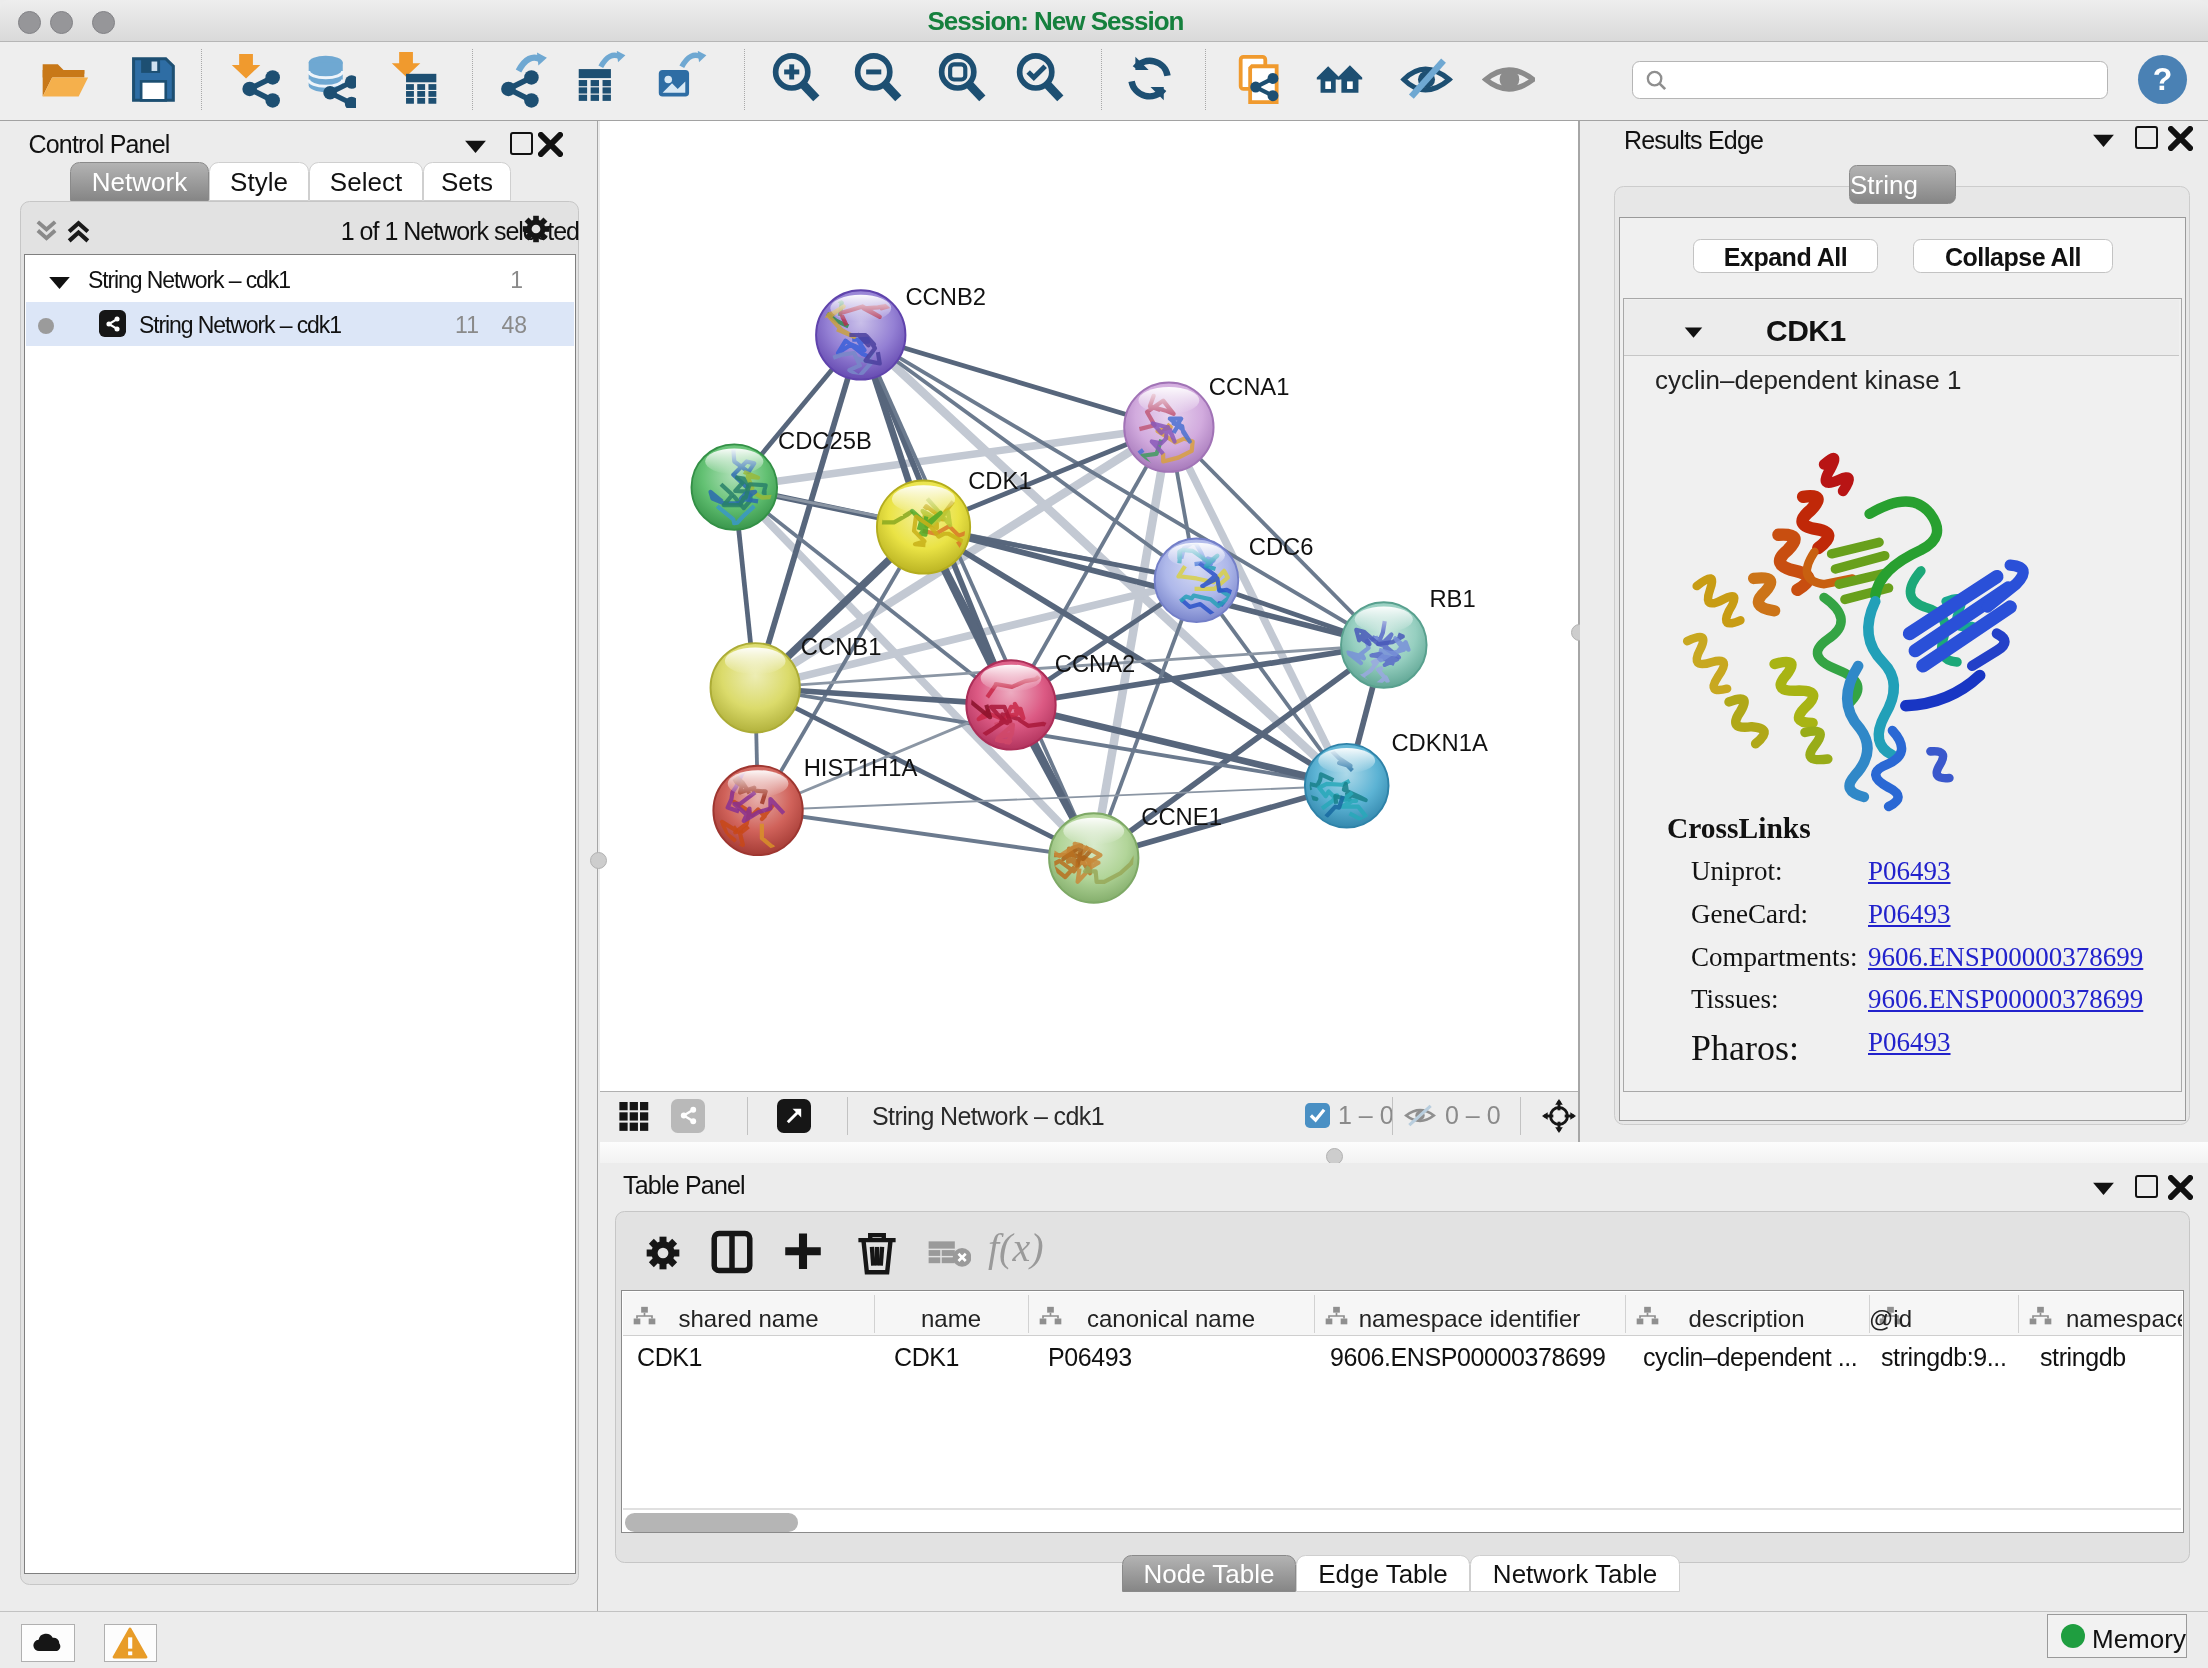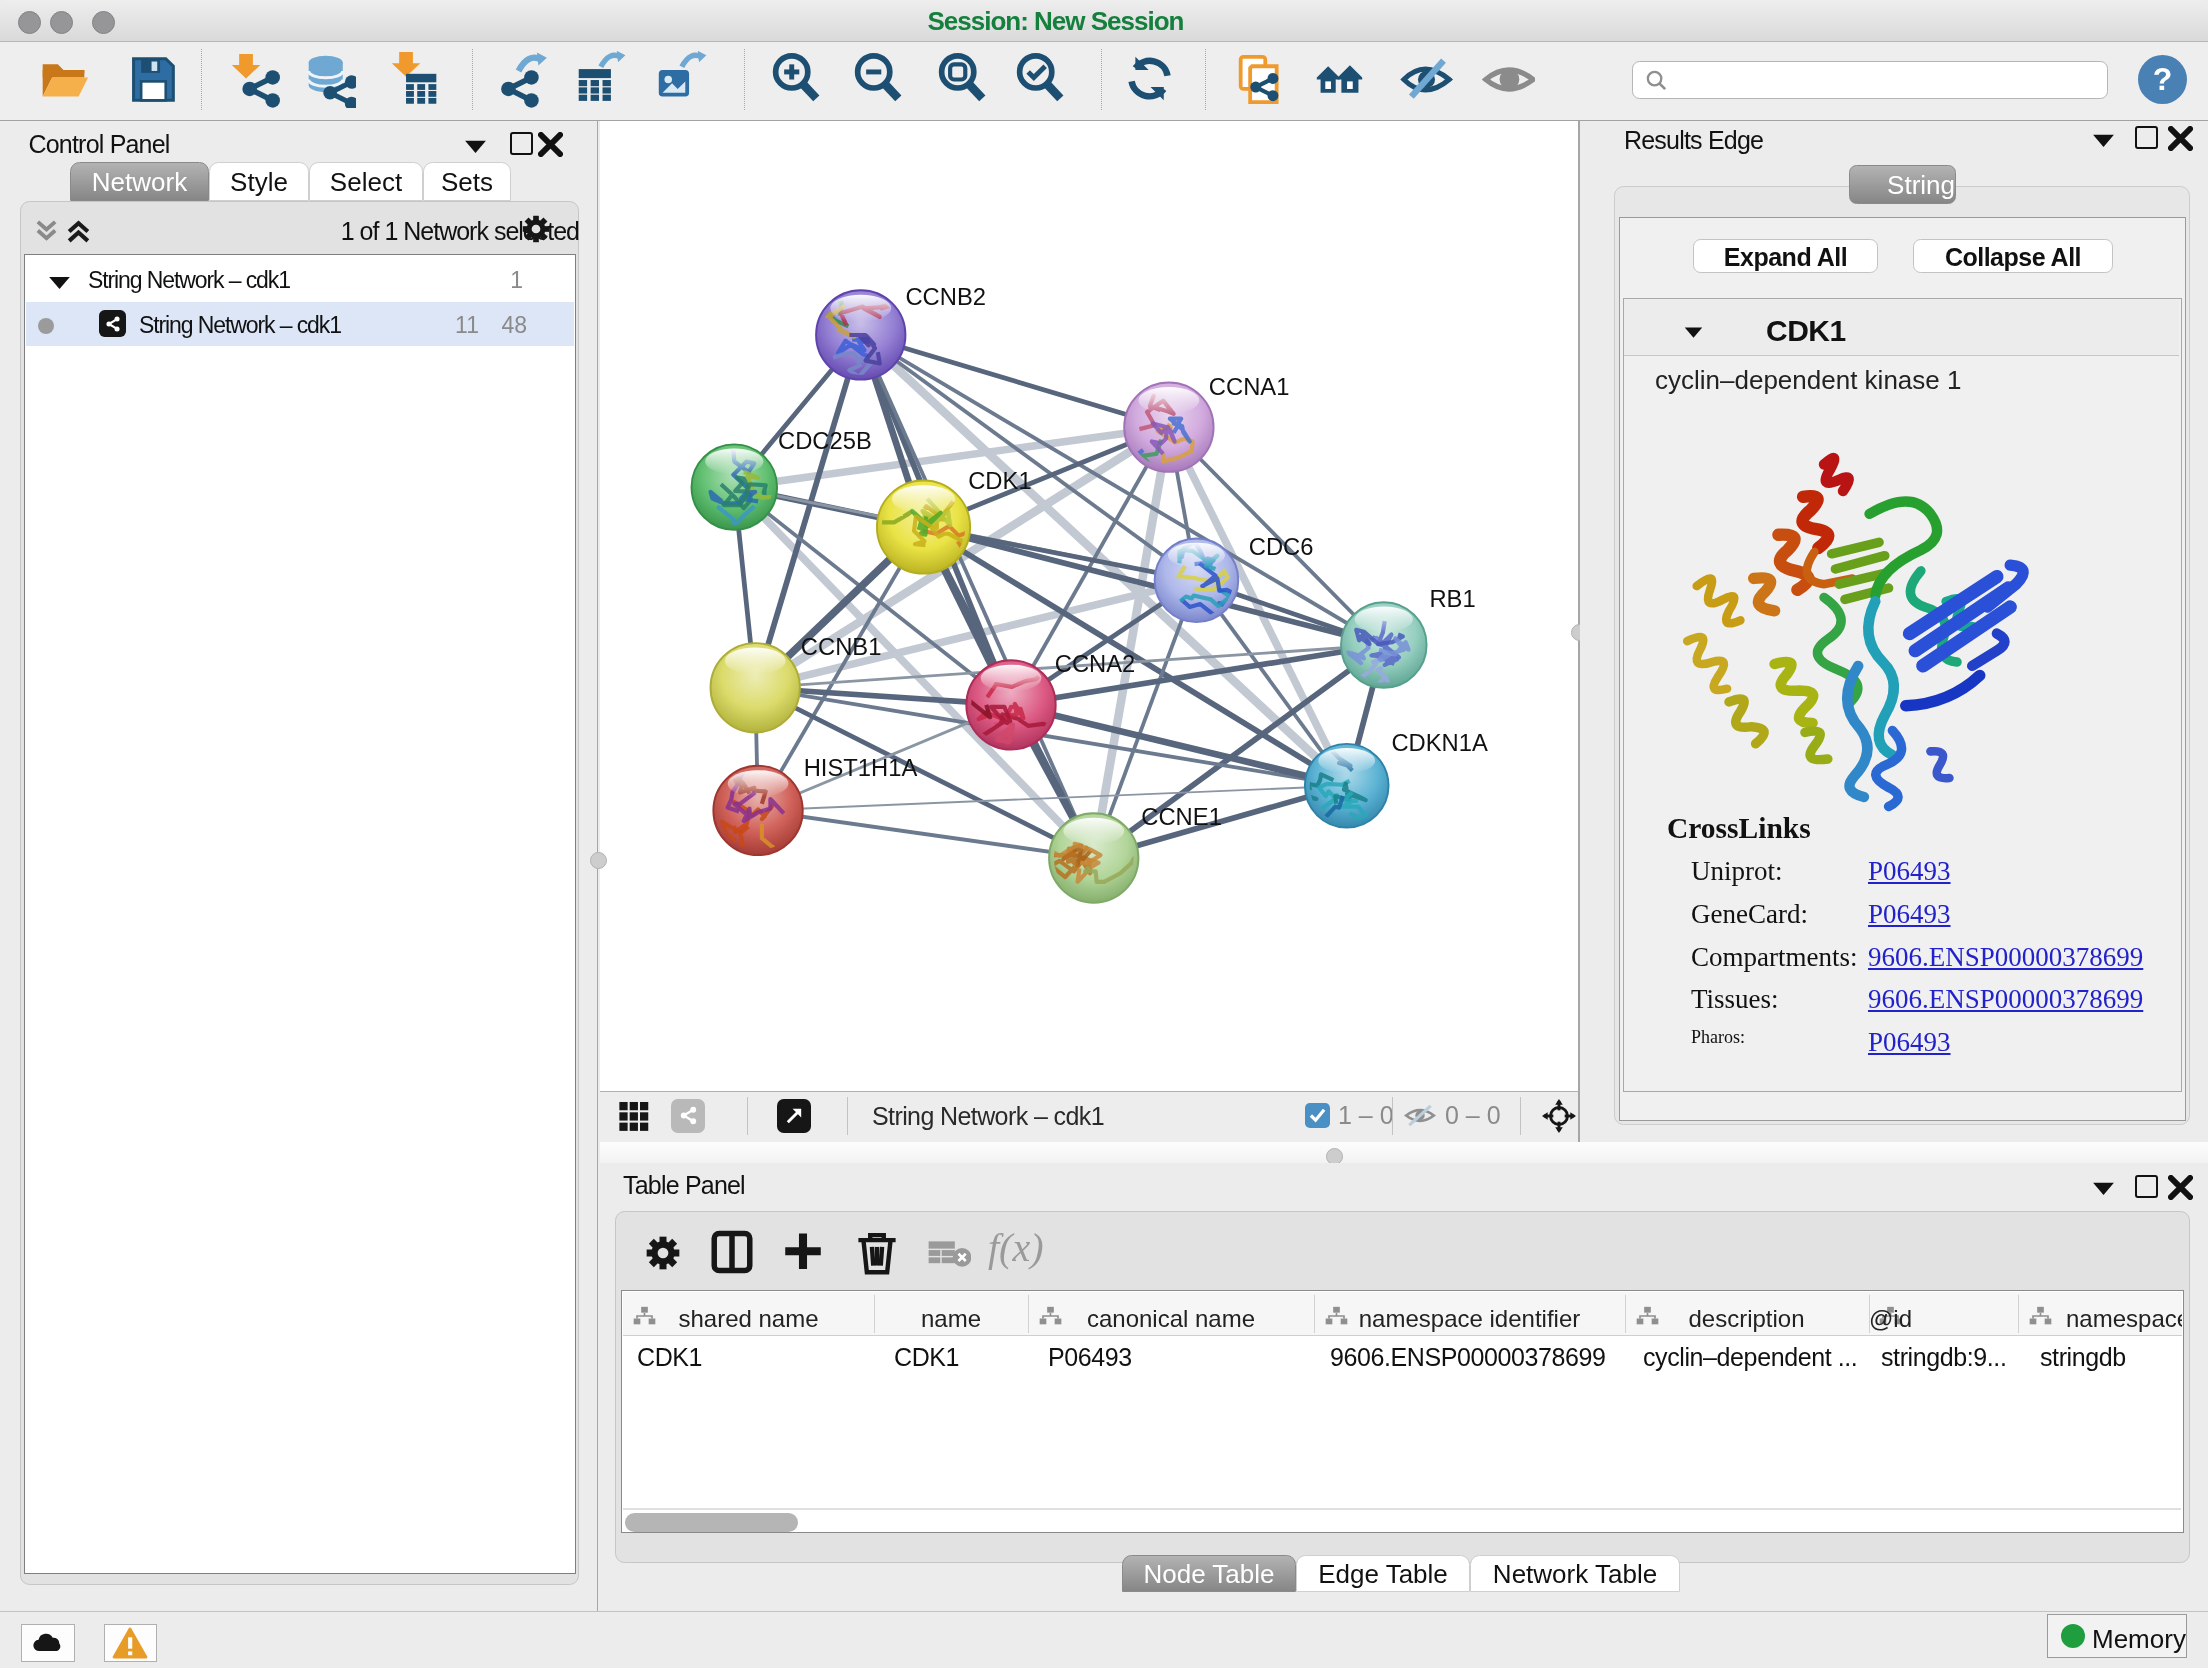--- a/index.html
+++ b/index.html
@@ -564,21 +564,21 @@
 <div class="abs" style="left:1580px;top:121px;width:629px;height:1021px;background:#ececec"></div>
 <div class="abs" style="left:1624px;top:126px;font-size:25px;letter-spacing:-0.8px;color:#111">Results Edge</div>
 <svg class="abs" style="left:2091px;top:132px" width="25" height="17" viewBox="0 0 26 18">
     <path d="M2 3 h22 l-11 13 z" fill="#111"></path>
   </svg>
 <div class="abs" style="left:2135px;top:126px;width:23px;height:23px;border:2.9px solid #111;border-radius:2.9px"></div>
 <svg class="abs" style="left:2168px;top:126px" width="25" height="25" viewBox="0 0 26 26">
     <path d="M3 3 L23 23 M23 3 L3 23" stroke="#111" stroke-width="6" stroke-linecap="round"></path>
   </svg>
 <div class="abs" style="left:1614px;top:186px;width:576px;height:939px;background:#e7e7e7;border:1px solid #cccccc;border-radius:9.5px"></div>
-<div class="abs tabsel" style="left:1849px;top:165px;width:107px;height:39px;border-radius:7.6px;text-align:right;font-size:26px;line-height:39px">String</div>
+<div class="abs tabsel" style="left:1849px;top:165px;width:107px;height:39px;border-radius:7.6px;text-align:left;font-size:26px;line-height:39px">String</div>
 <div class="abs" style="left:1619px;top:217px;width:567px;height:904px;background:#f0f0f0;border:1.9px solid #9a9a9a"></div>
 <div class="abs tabun" style="left:1693px;top:239px;width:185px;height:34px;border-radius:7.6px;border-color:#c3c3c3;text-align:center;font-size:25px;letter-spacing:-0.5px;line-height:34px;font-weight:700">Expand All</div>
 <div class="abs tabun" style="left:1913px;top:239px;width:200px;height:34px;border-radius:7.6px;border-color:#c3c3c3;text-align:center;font-size:25px;letter-spacing:-0.5px;line-height:34px;font-weight:700">Collapse All</div>
 <div class="abs" style="left:1623px;top:298px;width:559px;height:794px;background:#f0f0f0;border:1.9px solid #a8a8a8"></div>
 <div class="abs" style="left:1624px;top:300px;width:555px;height:56px;background:#ececec;border-bottom:1px solid #c6c6c6"></div>
 <svg class="abs" style="left:1683px;top:325px" width="21" height="14.3" viewBox="0 0 26 18">
     <path d="M2 3 h22 l-11 13 z" fill="#111"></path>
   </svg>
 <div class="abs" style="left:1766px;top:314px;font-size:30px;font-weight:700;letter-spacing:-0.5px;color:#111">CDK1</div>
 <div class="abs" style="left:1655px;top:365px;font-size:26px;color:#222">cyclin–dependent kinase 1</div>
@@ -611,21 +611,21 @@
 </svg>
 <div class="abs" style="left:1667px;top:812px;font-family:'Liberation Serif',serif;font-size:29.5px;font-weight:700;color:#111">CrossLinks</div>
 <div class="abs" style="left:1691px;top:856px;font-family:'Liberation Serif',serif;font-size:27px;color:#111">Uniprot:</div>
 <div class="abs" style="left:1868px;top:856px;font-family:'Liberation Serif',serif;font-size:27px;color:#2222cc;text-decoration:underline">P06493</div>
 <div class="abs" style="left:1691px;top:899px;font-family:'Liberation Serif',serif;font-size:27px;color:#111">GeneCard:</div>
 <div class="abs" style="left:1868px;top:899px;font-family:'Liberation Serif',serif;font-size:27px;color:#2222cc;text-decoration:underline">P06493</div>
 <div class="abs" style="left:1691px;top:942px;font-family:'Liberation Serif',serif;font-size:27px;color:#111">Compartments:</div>
 <div class="abs" style="left:1868px;top:942px;font-family:'Liberation Serif',serif;font-size:27px;color:#2222cc;text-decoration:underline">9606.ENSP00000378699</div>
 <div class="abs" style="left:1691px;top:984px;font-family:'Liberation Serif',serif;font-size:27px;color:#111">Tissues:</div>
 <div class="abs" style="left:1868px;top:984px;font-family:'Liberation Serif',serif;font-size:27px;color:#2222cc;text-decoration:underline">9606.ENSP00000378699</div>
-<div class="abs" style="left:1691px;top:1027px;font-family:'Liberation Serif',serif;font-size:18px;color:#111">Pharos:</div>
+<div class="abs" style="left:1691px;top:1027px;font-family:'Liberation Serif',serif;font-size:36px;color:#111">Pharos:</div>
 <div class="abs" style="left:1868px;top:1027px;font-family:'Liberation Serif',serif;font-size:27px;color:#2222cc;text-decoration:underline">P06493</div>
 
 <div class="abs" style="left:600px;top:1163px;width:1608px;height:448px;background:#ececec"></div>
 <div class="abs" style="left:623px;top:1171px;font-size:25px;letter-spacing:-0.8px;color:#111">Table Panel</div>
 <svg class="abs" style="left:2091px;top:1180px" width="25" height="17" viewBox="0 0 26 18">
     <path d="M2 3 h22 l-11 13 z" fill="#111"></path>
   </svg>
 <div class="abs" style="left:2135px;top:1175px;width:23px;height:23px;border:2.9px solid #111;border-radius:2.9px"></div>
 <svg class="abs" style="left:2168px;top:1175px" width="25" height="25" viewBox="0 0 26 26">
     <path d="M3 3 L23 23 M23 3 L3 23" stroke="#111" stroke-width="6" stroke-linecap="round"></path>

